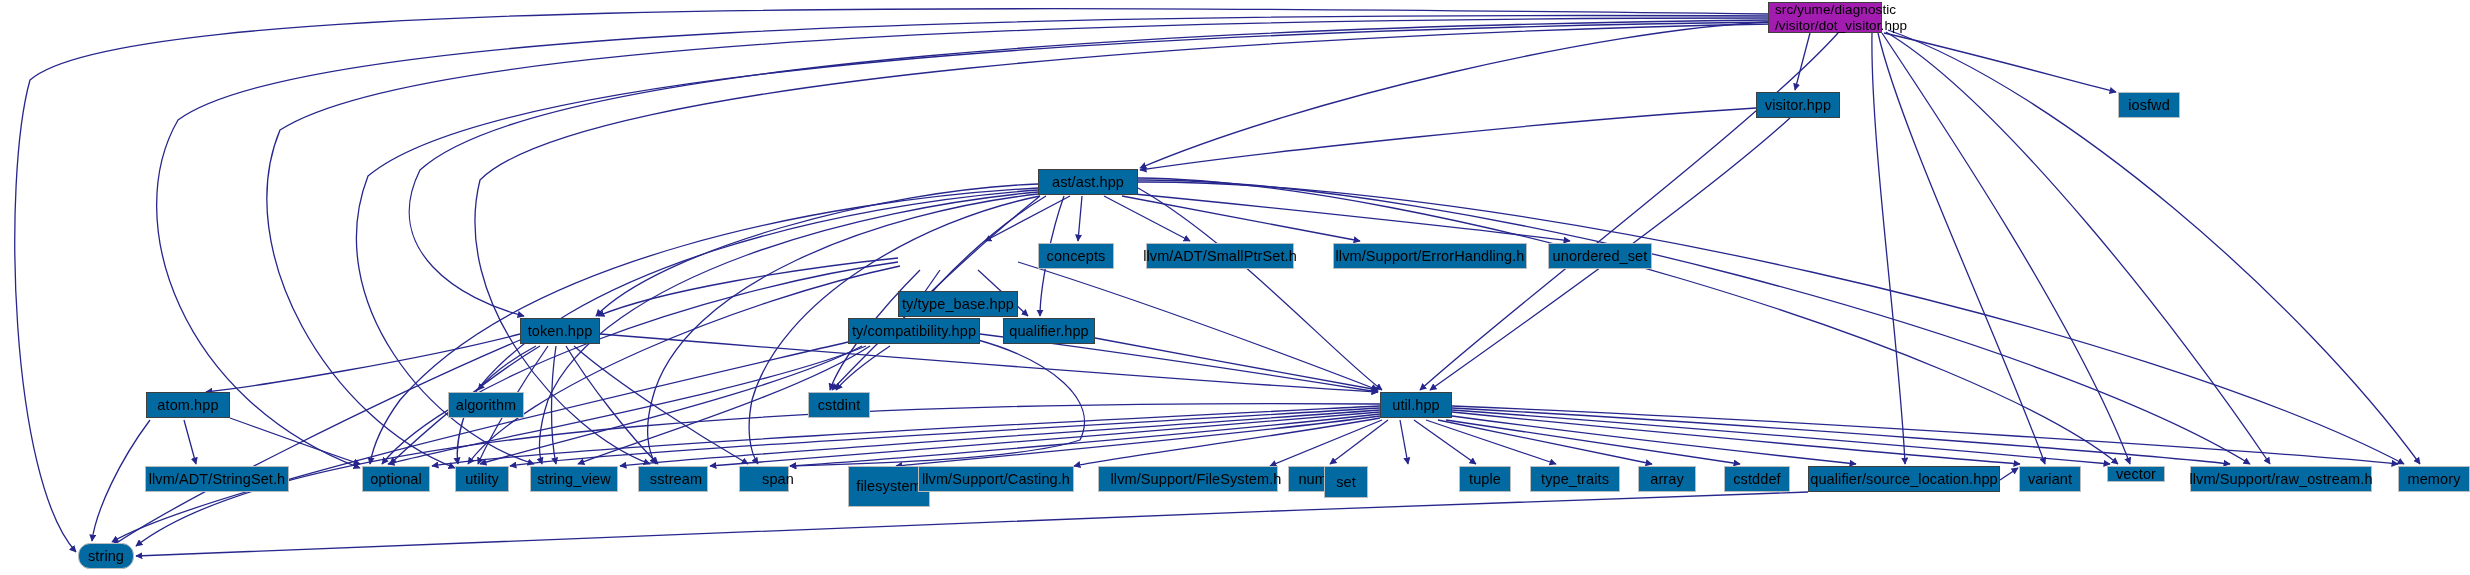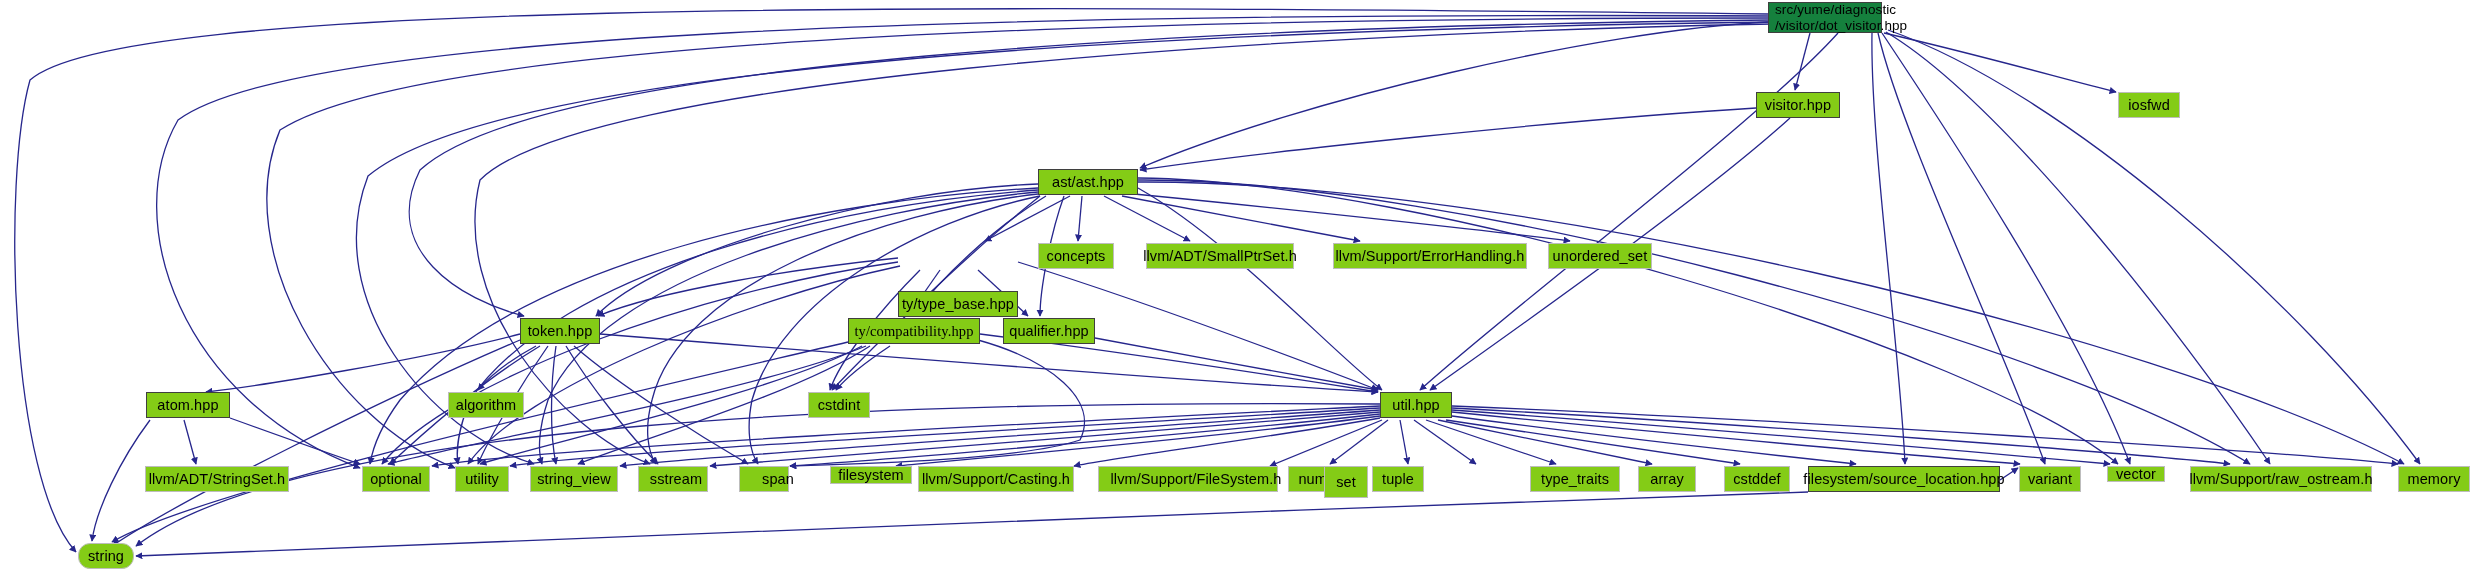--- a/index.html
+++ b/index.html
@@ -20,34 +20,34 @@
     left: 0; top: 0;
     width: 2470px;
     height: 575px;
   }
   .node {
     position: absolute;
     box-sizing: border-box;
     display: flex;
     align-items: center;
     justify-content: center;
-    background: #84cc16;
+    background: #0369a1;
     border: 1px solid #bdbdbd;
     color: #000000;
     font-size: 14.5px;
     line-height: 1.12;
     white-space: pre;
     letter-spacing: 0.1px;
     z-index: 5;
   }
   .node.hdr {
     border: 1.5px solid #3f3f3f;
   }
   .node.root {
-    background: #15803d;
+    background: #a21caf;
     border: 1.5px solid #3f3f3f;
     font-size: 13.5px;
     text-align: left;
     justify-content: flex-start;
     padding-left: 6px;
   }
 </style>
 </head>
 <body>
 
@@ -150,41 +150,41 @@
 /visitor/dot_visitor.hpp</div>
       <div class="node hdr" style="left: 1756px; top: 92px; width: 84px; height: 26px;">visitor.hpp</div>
       <div class="node " style="left: 2118px; top: 92px; width: 62px; height: 26px;">iosfwd</div>
       <div class="node hdr" style="left: 1038px; top: 169px; width: 100px; height: 26px;">ast/ast.hpp</div>
       <div class="node hdr" style="left: 898px; top: 243px; width: 120px; height: 26px; margin-top: 48px;">ty/type_base.hpp</div>
       <div class="node " style="left: 1038px; top: 243px; width: 76px; height: 26px;">concepts</div>
       <div class="node " style="left: 1146px; top: 243px; width: 148px; height: 26px;">llvm/ADT/SmallPtrSet.h</div>
       <div class="node " style="left: 1333px; top: 243px; width: 194px; height: 26px;">llvm/Support/ErrorHandling.h</div>
       <div class="node " style="left: 1548px; top: 243px; width: 104px; height: 26px;">unordered_set</div>
       <div class="node hdr" style="left: 520px; top: 318px; width: 80px; height: 26px;">token.hpp</div>
-      <div class="node hdr" style="left: 848px; top: 318px; width: 132px; height: 26px; font-family: Liberation Serif, serif;">ty/compatibility.hpp</div>
+      <div class="node hdr" style="left: 848px; top: 318px; width: 132px; height: 26px;">ty/compatibility.hpp</div>
       <div class="node hdr" style="left: 1003px; top: 318px; width: 92px; height: 26px;">qualifier.hpp</div>
       <div class="node hdr" style="left: 146px; top: 392px; width: 84px; height: 26px;">atom.hpp</div>
       <div class="node " style="left: 448px; top: 392px; width: 76px; height: 26px;">algorithm</div>
       <div class="node " style="left: 808px; top: 392px; width: 62px; height: 26px;">cstdint</div>
       <div class="node hdr" style="left: 1380px; top: 392px; width: 72px; height: 26px;">util.hpp</div>
       <div class="node " style="left: 145px; top: 466px; width: 144px; height: 26px;">llvm/ADT/StringSet.h</div>
       <div class="node " style="left: 362px; top: 466px; width: 68px; height: 26px;">optional</div>
       <div class="node " style="left: 455px; top: 466px; width: 54px; height: 26px;">utility</div>
       <div class="node " style="left: 530px; top: 466px; width: 88px; height: 26px;">string_view</div>
       <div class="node " style="left: 638px; top: 466px; width: 70px; height: 26px; padding-left: 6px;">sstream</div>
       <div class="node " style="left: 739px; top: 466px; width: 50px; height: 26px; padding-left: 28px;">span</div>
-      <div class="node " style="left: 830px; top: 466px; width: 82px; height: 18px;">filesystem</div>
+      <div class="node " style="left: 848px; top: 466px; width: 82px; height: 41px;">filesystem</div>
       <div class="node " style="left: 918px; top: 466px; width: 156px; height: 26px;">llvm/Support/Casting.h</div>
       <div class="node " style="left: 1098px; top: 466px; width: 180px; height: 26px; padding-left: 16px;">llvm/Support/FileSystem.h</div>
       <div class="node " style="left: 1288px; top: 466px; width: 78px; height: 26px;">numbers</div>
       <div class="node " style="left: 1324px; top: 466px; width: 44px; height: 32px;">set</div>
-      <div class="node " style="left: 1372px; top: 466px; width: 52px; height: 26px;">tuple</div>
+      <div class="node " style="left: 1459px; top: 466px; width: 52px; height: 26px;">tuple</div>
       <div class="node " style="left: 1530px; top: 466px; width: 90px; height: 26px;">type_traits</div>
       <div class="node " style="left: 1638px; top: 466px; width: 58px; height: 26px;">array</div>
       <div class="node " style="left: 1724px; top: 466px; width: 66px; height: 26px;">cstddef</div>
-      <div class="node hdr" style="left: 1808px; top: 466px; width: 192px; height: 26px;">filesystem/source_location.hpp</div>
+      <div class="node hdr" style="left: 1808px; top: 466px; width: 192px; height: 26px;">qualifier/source_location.hpp</div>
       <div class="node " style="left: 2019px; top: 466px; width: 62px; height: 26px;">variant</div>
       <div class="node " style="left: 2107px; top: 466px; width: 58px; height: 16px;">vector</div>
       <div class="node " style="left: 2190px; top: 466px; width: 182px; height: 26px;">llvm/Support/raw_ostream.h</div>
       <div class="node " style="left: 2398px; top: 466px; width: 72px; height: 26px;">memory</div>
       <div class="node " style="left: 78px; top: 543px; width: 56px; height: 26px; border-radius: 12px;">string</div>
     </div>
 </div>
 
 </body></html>

